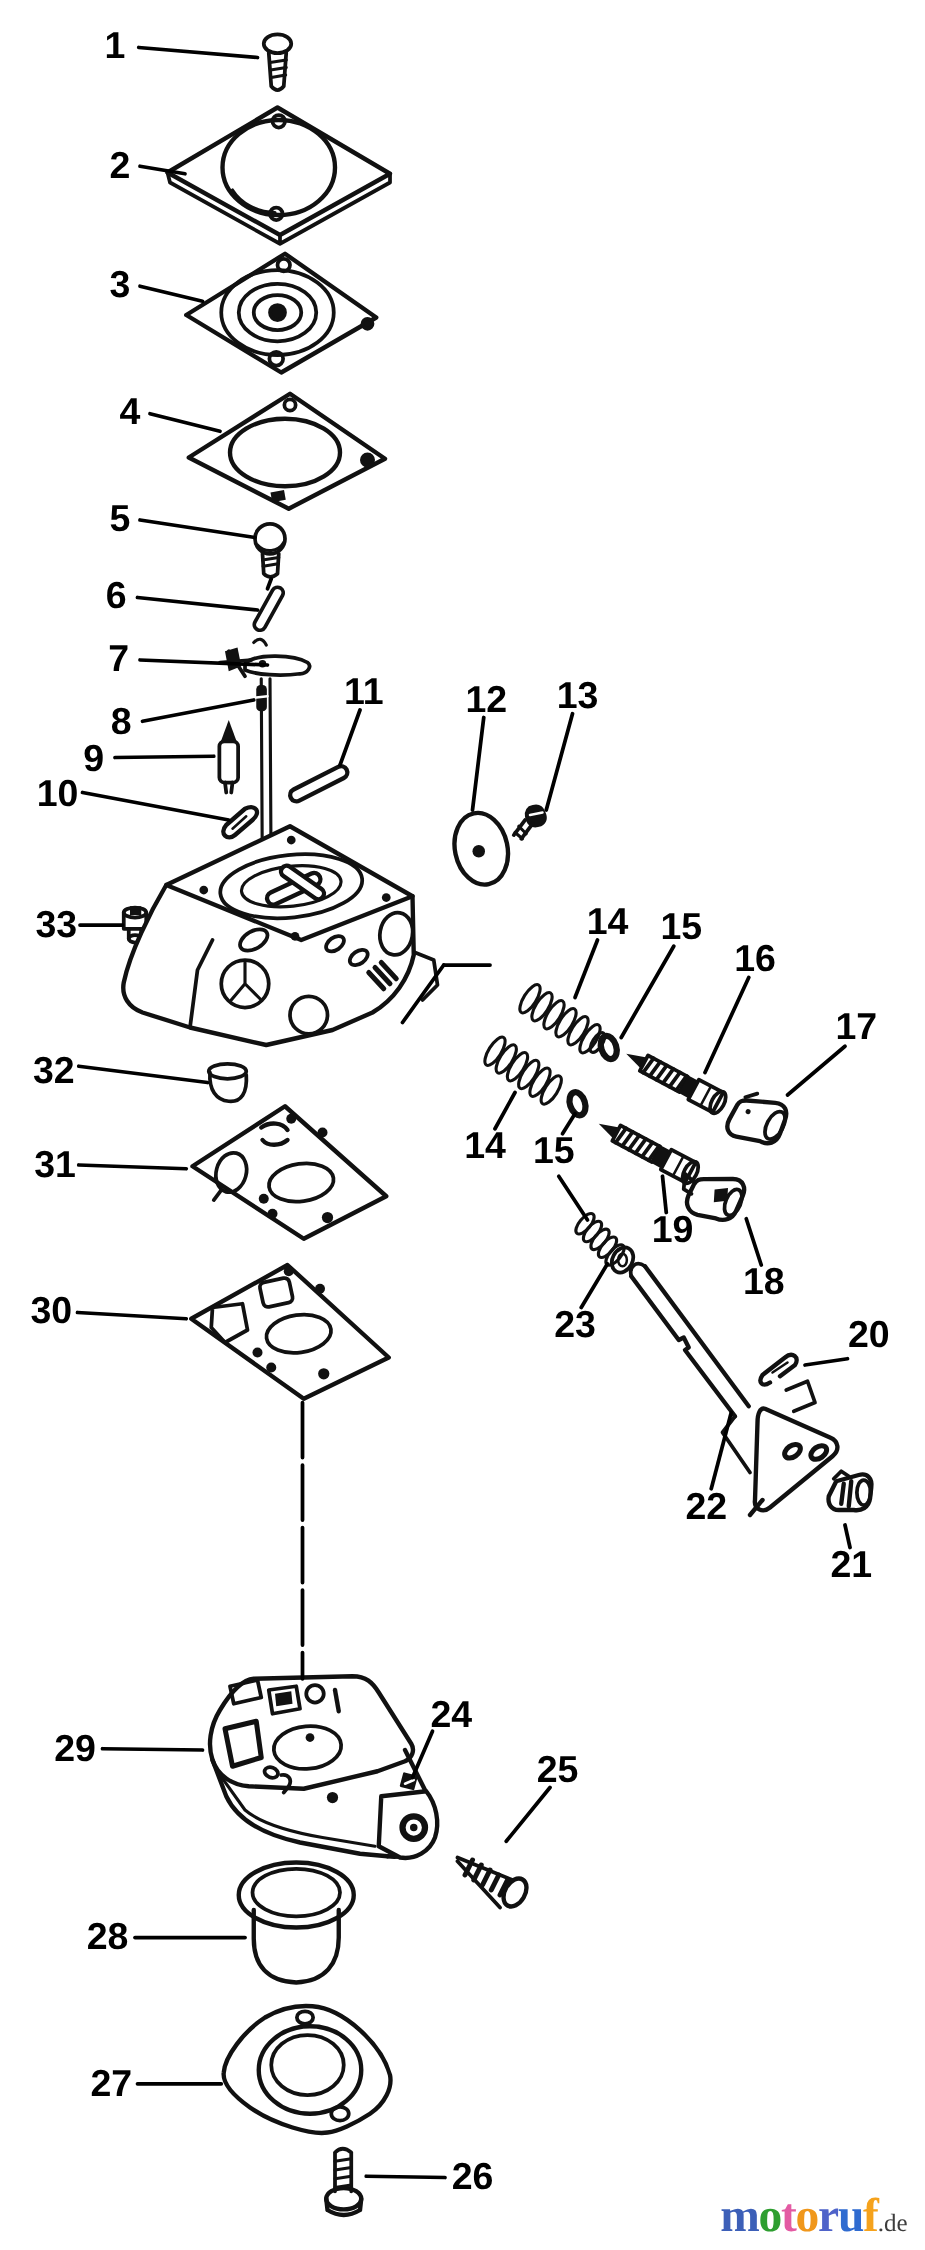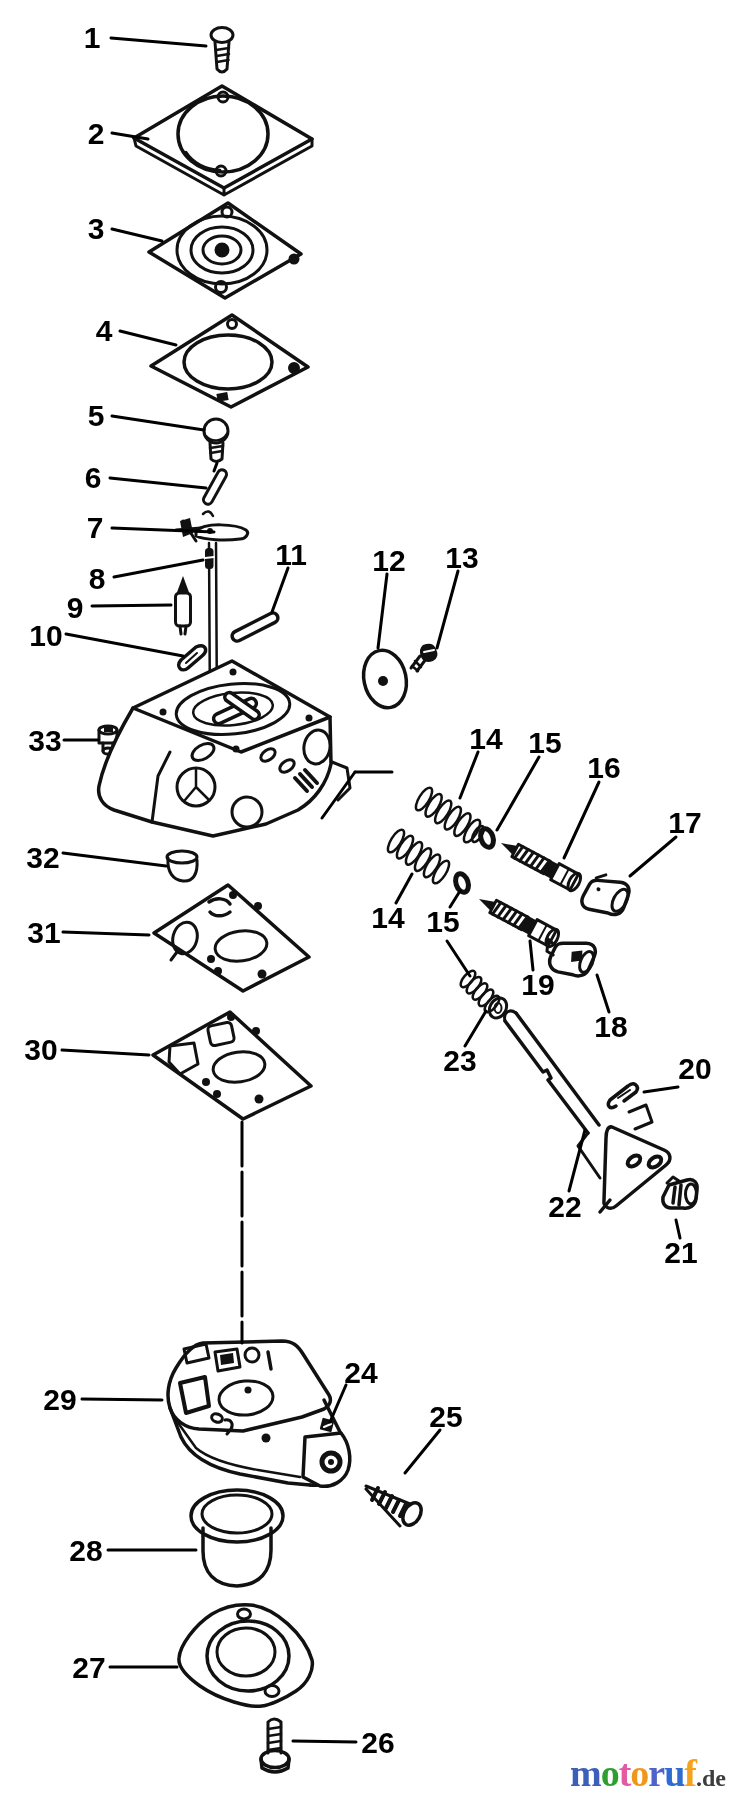--- a/index.html
+++ b/index.html
@@ -3,21 +3,21 @@
 <meta charset="utf-8">
 <style>
   html,body{margin:0;padding:0;background:#e8e8e8;}
   .canvas{position:relative;width:740px;height:1800px;background:#ffffff;overflow:hidden;margin:0 auto;}
   svg{display:block;}
   .plabel{font-family:"Liberation Sans",sans-serif;font-weight:700;font-size:30px;fill:#000;text-anchor:middle;dominant-baseline:central;}
   .leader{stroke:#000;stroke-width:3;stroke-linecap:round;}
   .xline{stroke:#000;stroke-width:3;stroke-linecap:round;fill:none;}
   .watermark{position:absolute;right:14px;bottom:8px;font-family:"Liberation Serif",serif;font-weight:700;line-height:1;white-space:nowrap;}
   .watermark .wl{font-size:38px;letter-spacing:-1px;}
-  .watermark .wsuf{font-size:24px;font-weight:700;}
+  .watermark .wsuf{font-size:20px;font-weight:400;}
 </style>
 </head>
 <body>
 
 <div class="canvas">
 <svg id="diagram-svg" width="740" height="1800" viewBox="0 0 740 1800" xmlns="http://www.w3.org/2000/svg">
 
   <g stroke="#111" fill="none" stroke-width="3" stroke-linecap="round" stroke-linejoin="round">
 
     <g>

